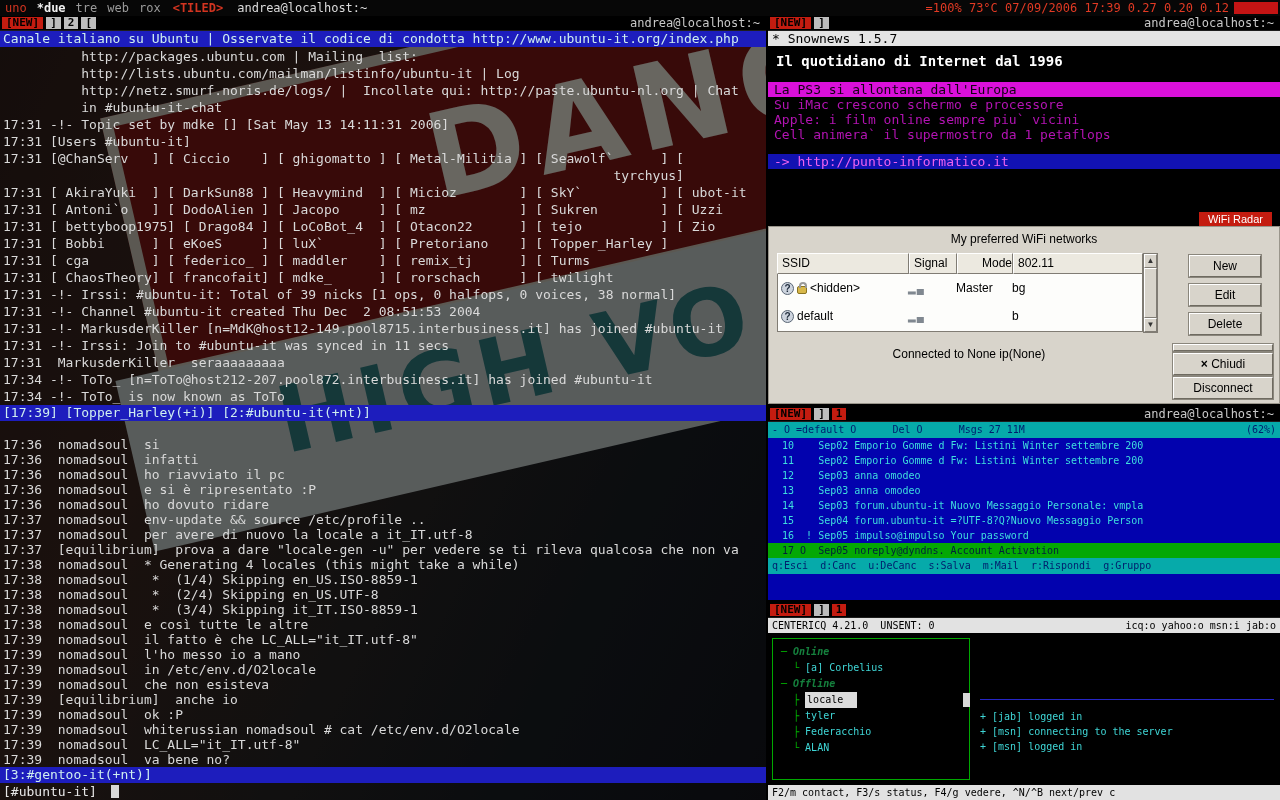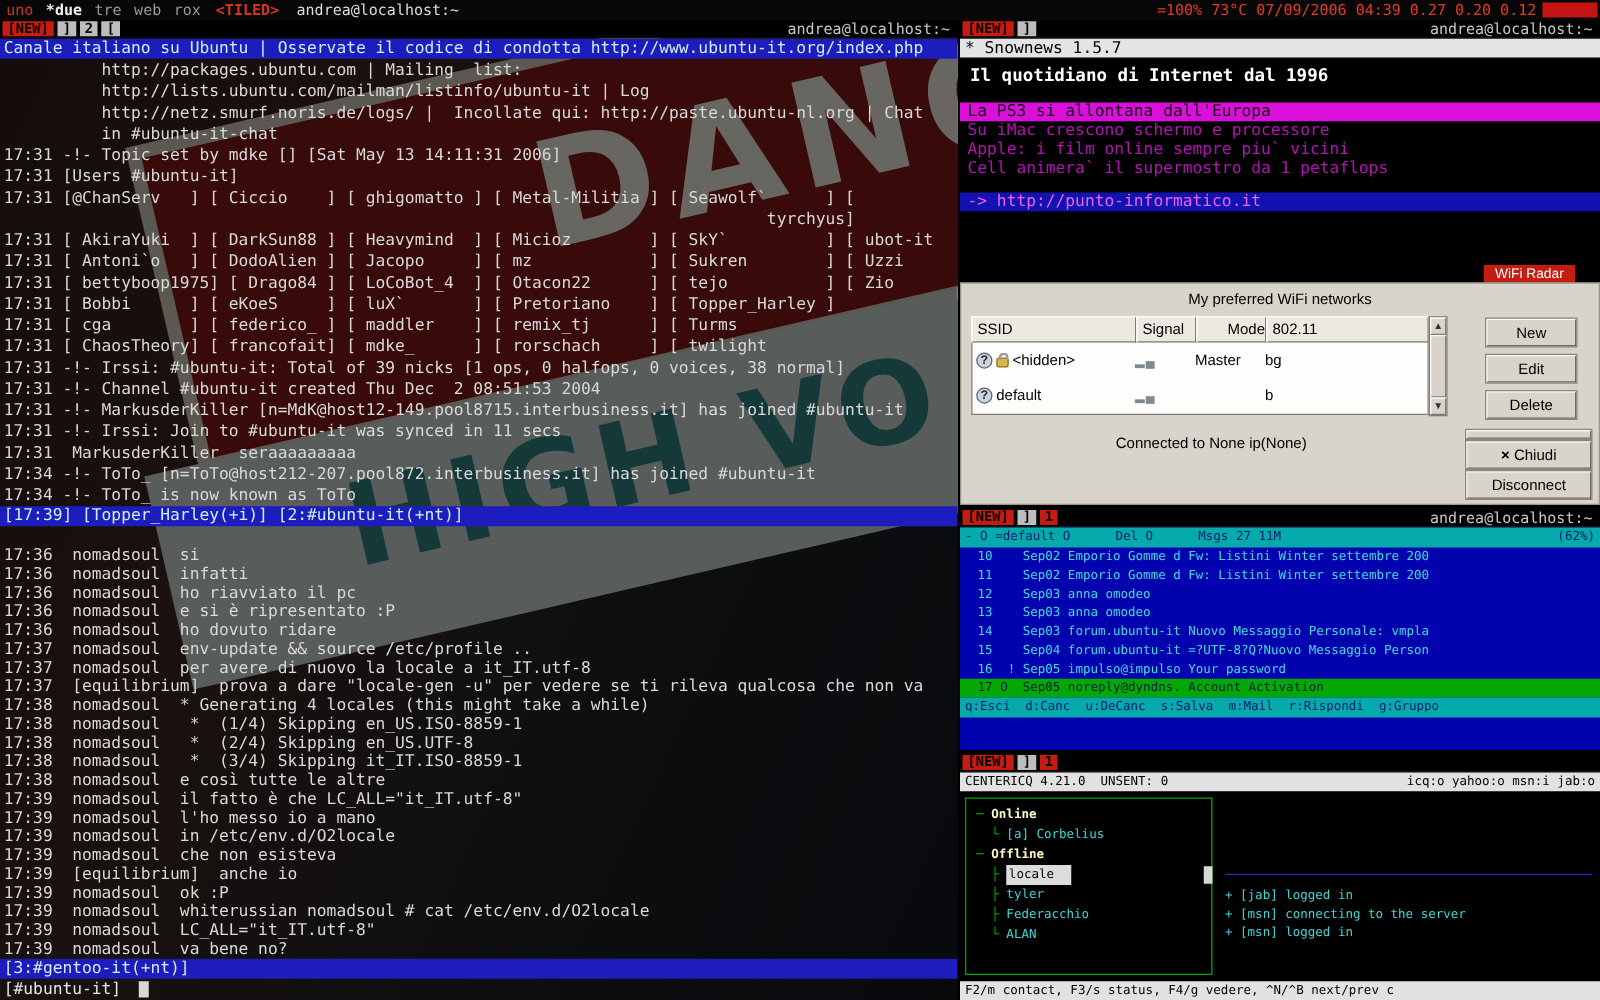--- a/index.html
+++ b/index.html
@@ -70,21 +70,21 @@
            padding:0 4px; white-space:pre; overflow:hidden; }
   .snw-body { flex:1 1 auto; padding-top:8px; overflow:hidden; }
   .sn-title { color:#fff; font-weight:bold; font-size:14px; line-height:15px;
               padding:0 8px; margin-bottom:13px; white-space:pre; }
   .sn-line { font-size:13px; line-height:15px; height:15px; white-space:pre; padding:0 6px; overflow:hidden; }
   .sn-sel  { background:#da10da; color:#140014; }
   .sn-item { color:#b313b3; }
   .sn-url  { background:#1212b2; color:#ef62ef; margin-top:12px; }
 
   
-  .wifitag { position:absolute; right:20px; top:196px; height:14px; background:#c41c10; color:#fff;
+  .wifitag { position:absolute; right:8px; top:196px; height:14px; background:#c41c10; color:#fff;
              font-family:"Liberation Sans", sans-serif; font-size:11px; line-height:14px; padding:0 9px;text-align:right; }
   .wifi { position:absolute; left:0; top:210px; width:512px; height:178px; background:#d8d4cb;
           font-family:"Liberation Sans", sans-serif; color:#000; border:1px solid #9a968c; }
   .wifi-heading { text-align:center; font-size:12px; padding-top:5px; }
   .wifi-table { position:absolute; left:8px; top:26px; width:366px; }
   .thead { display:flex; }
   .th { background:#ece9e0; border:1px solid; border-color:#fff #807c74 #807c74 #fff;
         font-size:12px; padding:2px 4px; height:21px; overflow:hidden; white-space:pre; }
   .th:nth-of-type(1){ width:132px; } .th:nth-of-type(2){ width:48px; }
   .th:nth-of-type(3){ width:56px;padding-left:24px; } .th:nth-of-type(4){ width:130px; }
@@ -128,37 +128,37 @@
   
   .icq { position:absolute; left:0; top:602px; width:512px; height:182px; background:#000;
          font-size:10px; line-height:15px; }
   .icq-head, .icq-foot { display:flex; justify-content:space-between; background:#e2e2e2; color:#000;
          height:15px; line-height:15px; padding:0 4px; white-space:pre; overflow:hidden; }
   .icq-body { position:relative; height:152px; overflow:hidden; }
   .panel { position:absolute; left:4px; top:5px; width:198px; height:142px;
            border:1px solid #00a800; padding:5px 0 0 8px; overflow:hidden; }
   .ct-row { height:16px; white-space:pre; display:flex; }
   .tree { color:#00b400; }
-  .ct-label.group { color:#fef9c3; font-weight:bold; }
+  .ct-label.group { color:#15803d; font-weight:bold;font-style:italic; }
   .ct-label.contact { color:#3fd6d6; }
   .ct-label.selected { background:#dcdcdc; color:#000; padding:0 14px 0 2px; }
   .cursorblock { position:absolute; left:195px; top:60px; width:7px; height:14px; background:#d8d8d8; }
   .events { position:absolute; left:212px; top:66px; right:6px; border-top:1px solid #2626c6;
             padding-top:9px; }
   .ev { height:15px; white-space:pre; color:#3fd6d6; overflow:hidden; }
 </style>
 </head>
 <body>
 
 <div class="rootbar">
   <span class="ws-list"><span class="ws ws-red">uno</span><span class="ws ws-active">*due</span><span class="ws ws-dim">tre</span><span class="ws ws-dim">web</span><span class="ws ws-dim">rox</span></span>
   <span class="tiled">&lt;TILED&gt;</span>
   <span class="roothost">andrea@localhost:~</span>
   <span class="spacer"></span>
-  <span class="rootstatus">=100% 73°C 07/09/2006 04:39 0.27 0.20 0.12</span>
+  <span class="rootstatus">=100% 73°C 07/09/2006 17:39 0.27 0.20 0.12</span>
   <span class="redblock"></span>
 </div>
 
 <div class="leftwin">
   <div class="tabbar">
     <span><span class="tag tag-red">[NEW]</span><span class="tag tag-gray">]</span><span class="tag tag-gray">2</span><span class="tag tag-gray">[</span></span>
     <span class="bartitle">andrea@localhost:~</span>
   </div>
   <div class="irc-term">
     <div class="photo">

